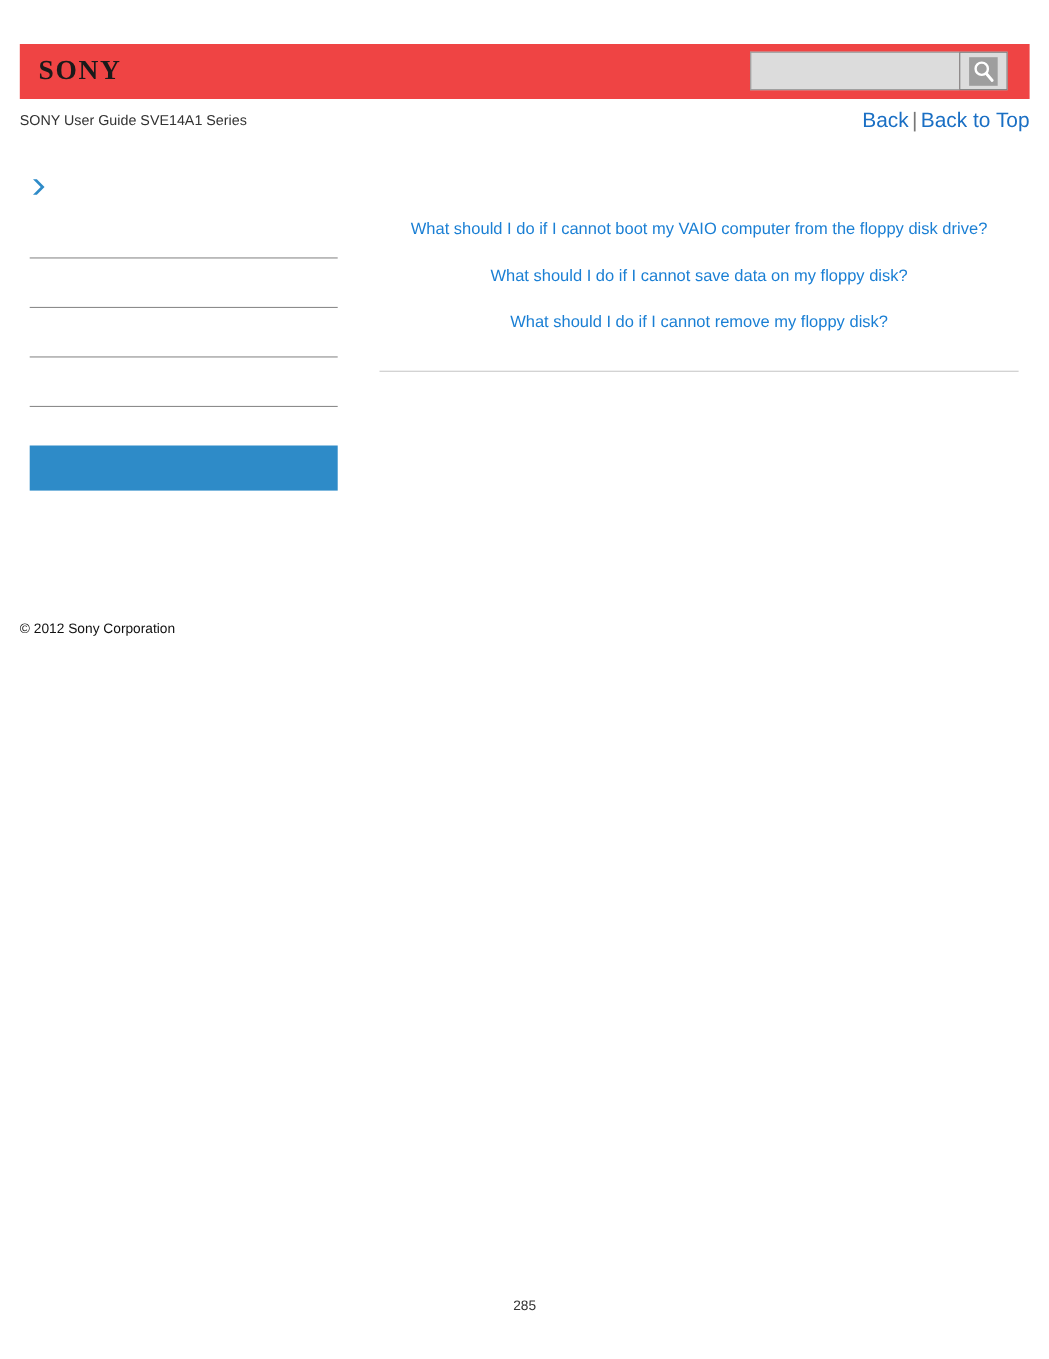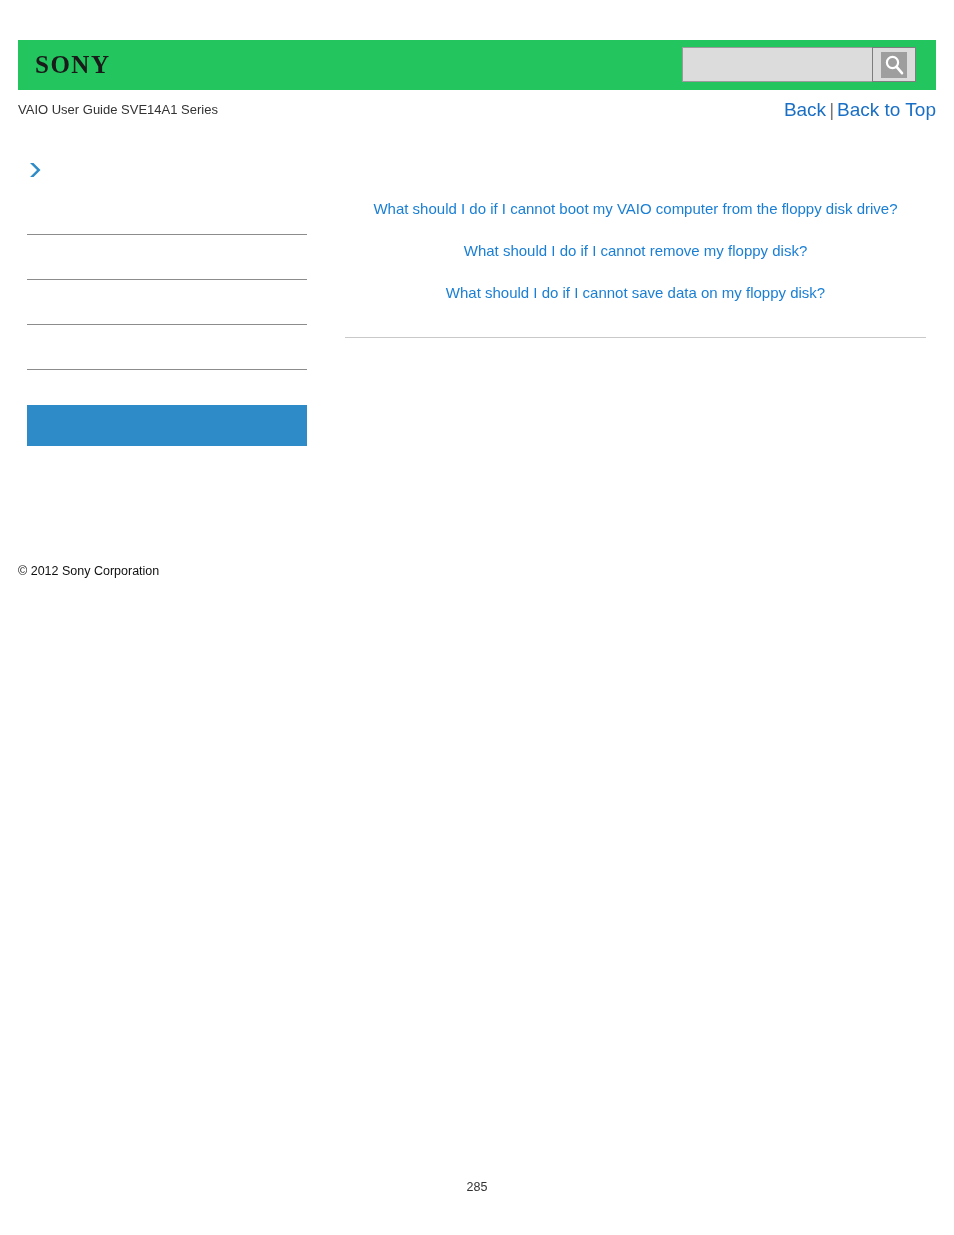--- a/index.html
+++ b/index.html
@@ -16,21 +16,21 @@
     -webkit-font-smoothing: antialiased;
   }
 
   
   #header-band {
     position: absolute;
     left: 18px;
     top: 40px;
     width: 918px;
     height: 50px;
-    background: #22c55e;
+    background: #ef4444;
   }
   #sony-logo {
     position: absolute;
     left: 17px;
     top: 11px;
     font-family: "Liberation Serif", serif;
     font-weight: bold;
     font-size: 25px;
     letter-spacing: 1.5px;
     color: #1a1a1a;
@@ -225,21 +225,21 @@
           <circle cx="9.5" cy="8.5" r="5.6" fill="none" stroke="#ffffff" stroke-width="2.2"></circle>
           <line x1="13.6" y1="12.8" x2="19" y2="19.2" stroke="#ffffff" stroke-width="2.6" stroke-linecap="round"></line>
         </svg>
       </span>
     </button>
   </div>
 
 </div>
 
 <div id="subheader">
-  <div id="guide-title">VAIO User Guide SVE14A1 Series</div>
+  <div id="guide-title">SONY User Guide SVE14A1 Series</div>
   <div id="header-nav">
     <a href="#">Back</a><span class="sep">|</span><a href="#">Back to Top</a>
   </div>
 </div>
 
 <div id="sidebar">
 
   <div id="breadcrumb-chevron">
     <svg width="20" height="20" viewBox="0 0 20 20" aria-hidden="true">
       <path d="M3 3 L10 10 L3 17 L6.5 17 L13.5 10 L6.5 3 Z" fill="#2e8bc8"></path>
@@ -257,22 +257,22 @@
 </div>
 
 <div id="copyright">© 2012 Sony Corporation</div>
 
 <div id="main">
   <ul id="link-list">
     <li>
       <a href="#">What should I do if I cannot boot my VAIO computer from the floppy disk drive?</a>
     </li>
     <li>
-      <a href="#">What should I do if I cannot remove my floppy disk?</a>
+      <a href="#">What should I do if I cannot save data on my floppy disk?</a>
     </li>
     <li>
-      <a href="#">What should I do if I cannot save data on my floppy disk?</a>
+      <a href="#">What should I do if I cannot remove my floppy disk?</a>
     </li>
   </ul>
   <div id="content-rule"></div>
 </div>
 
 <div id="page-number">285</div>
 
 </body></html>

